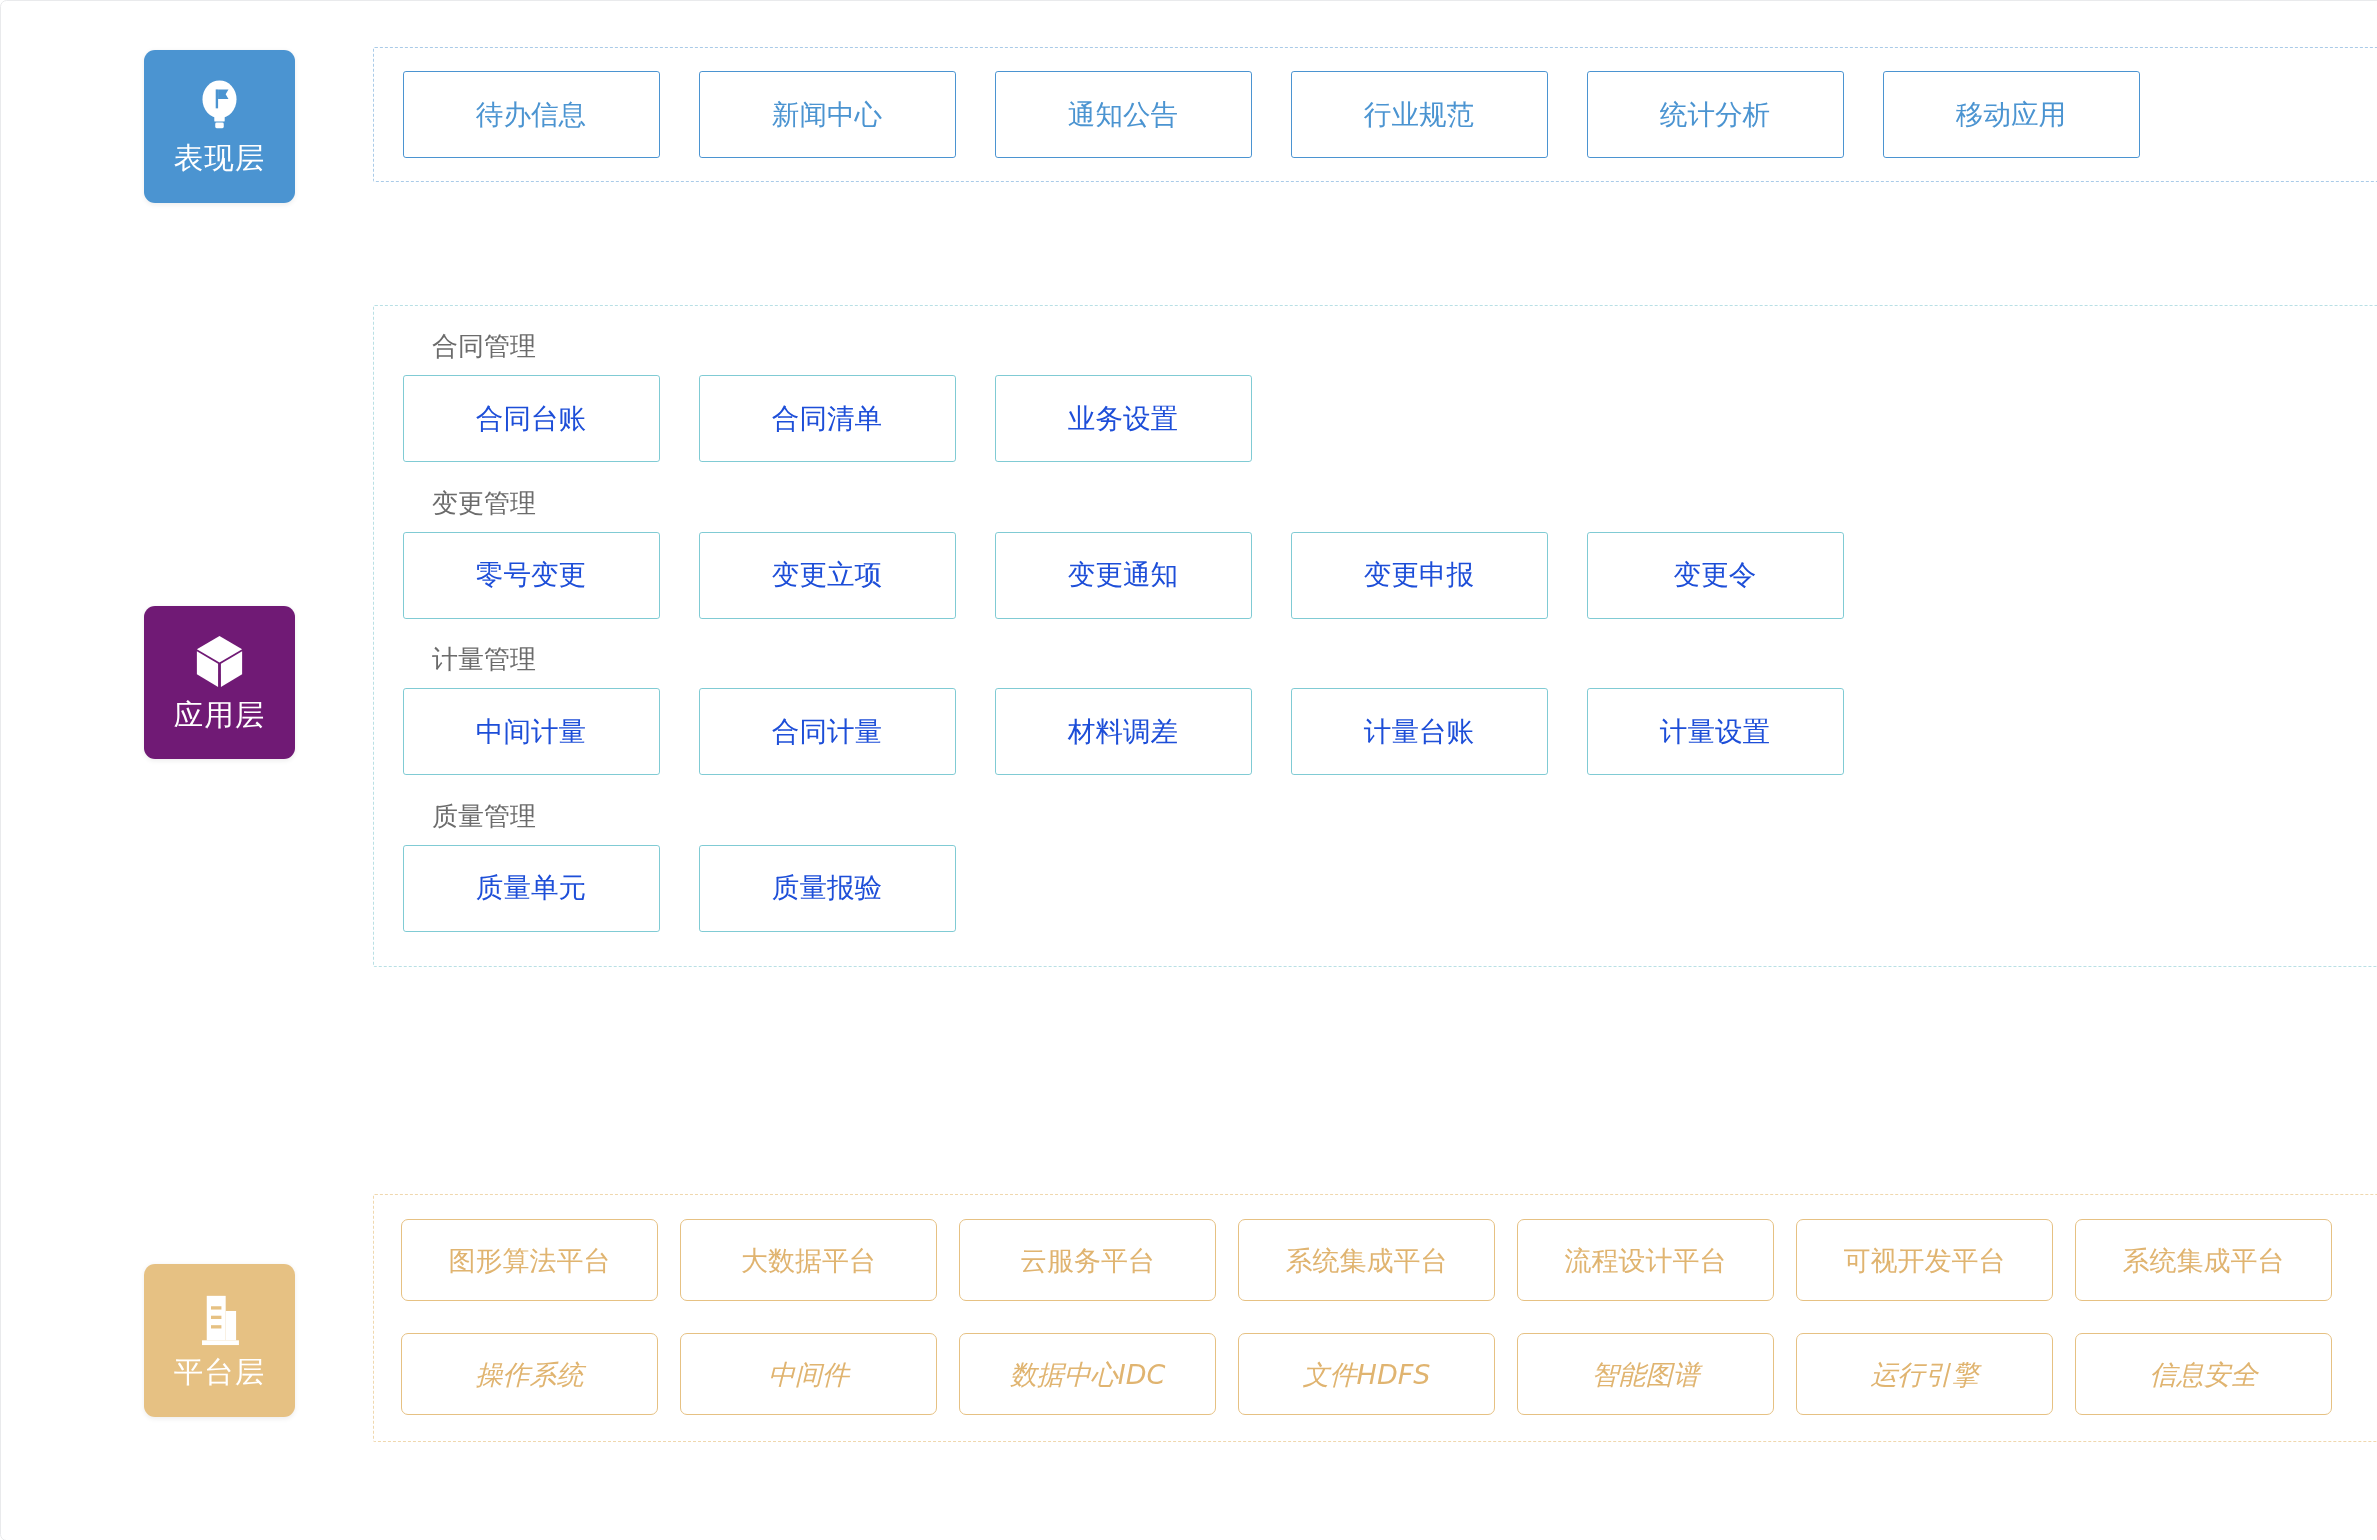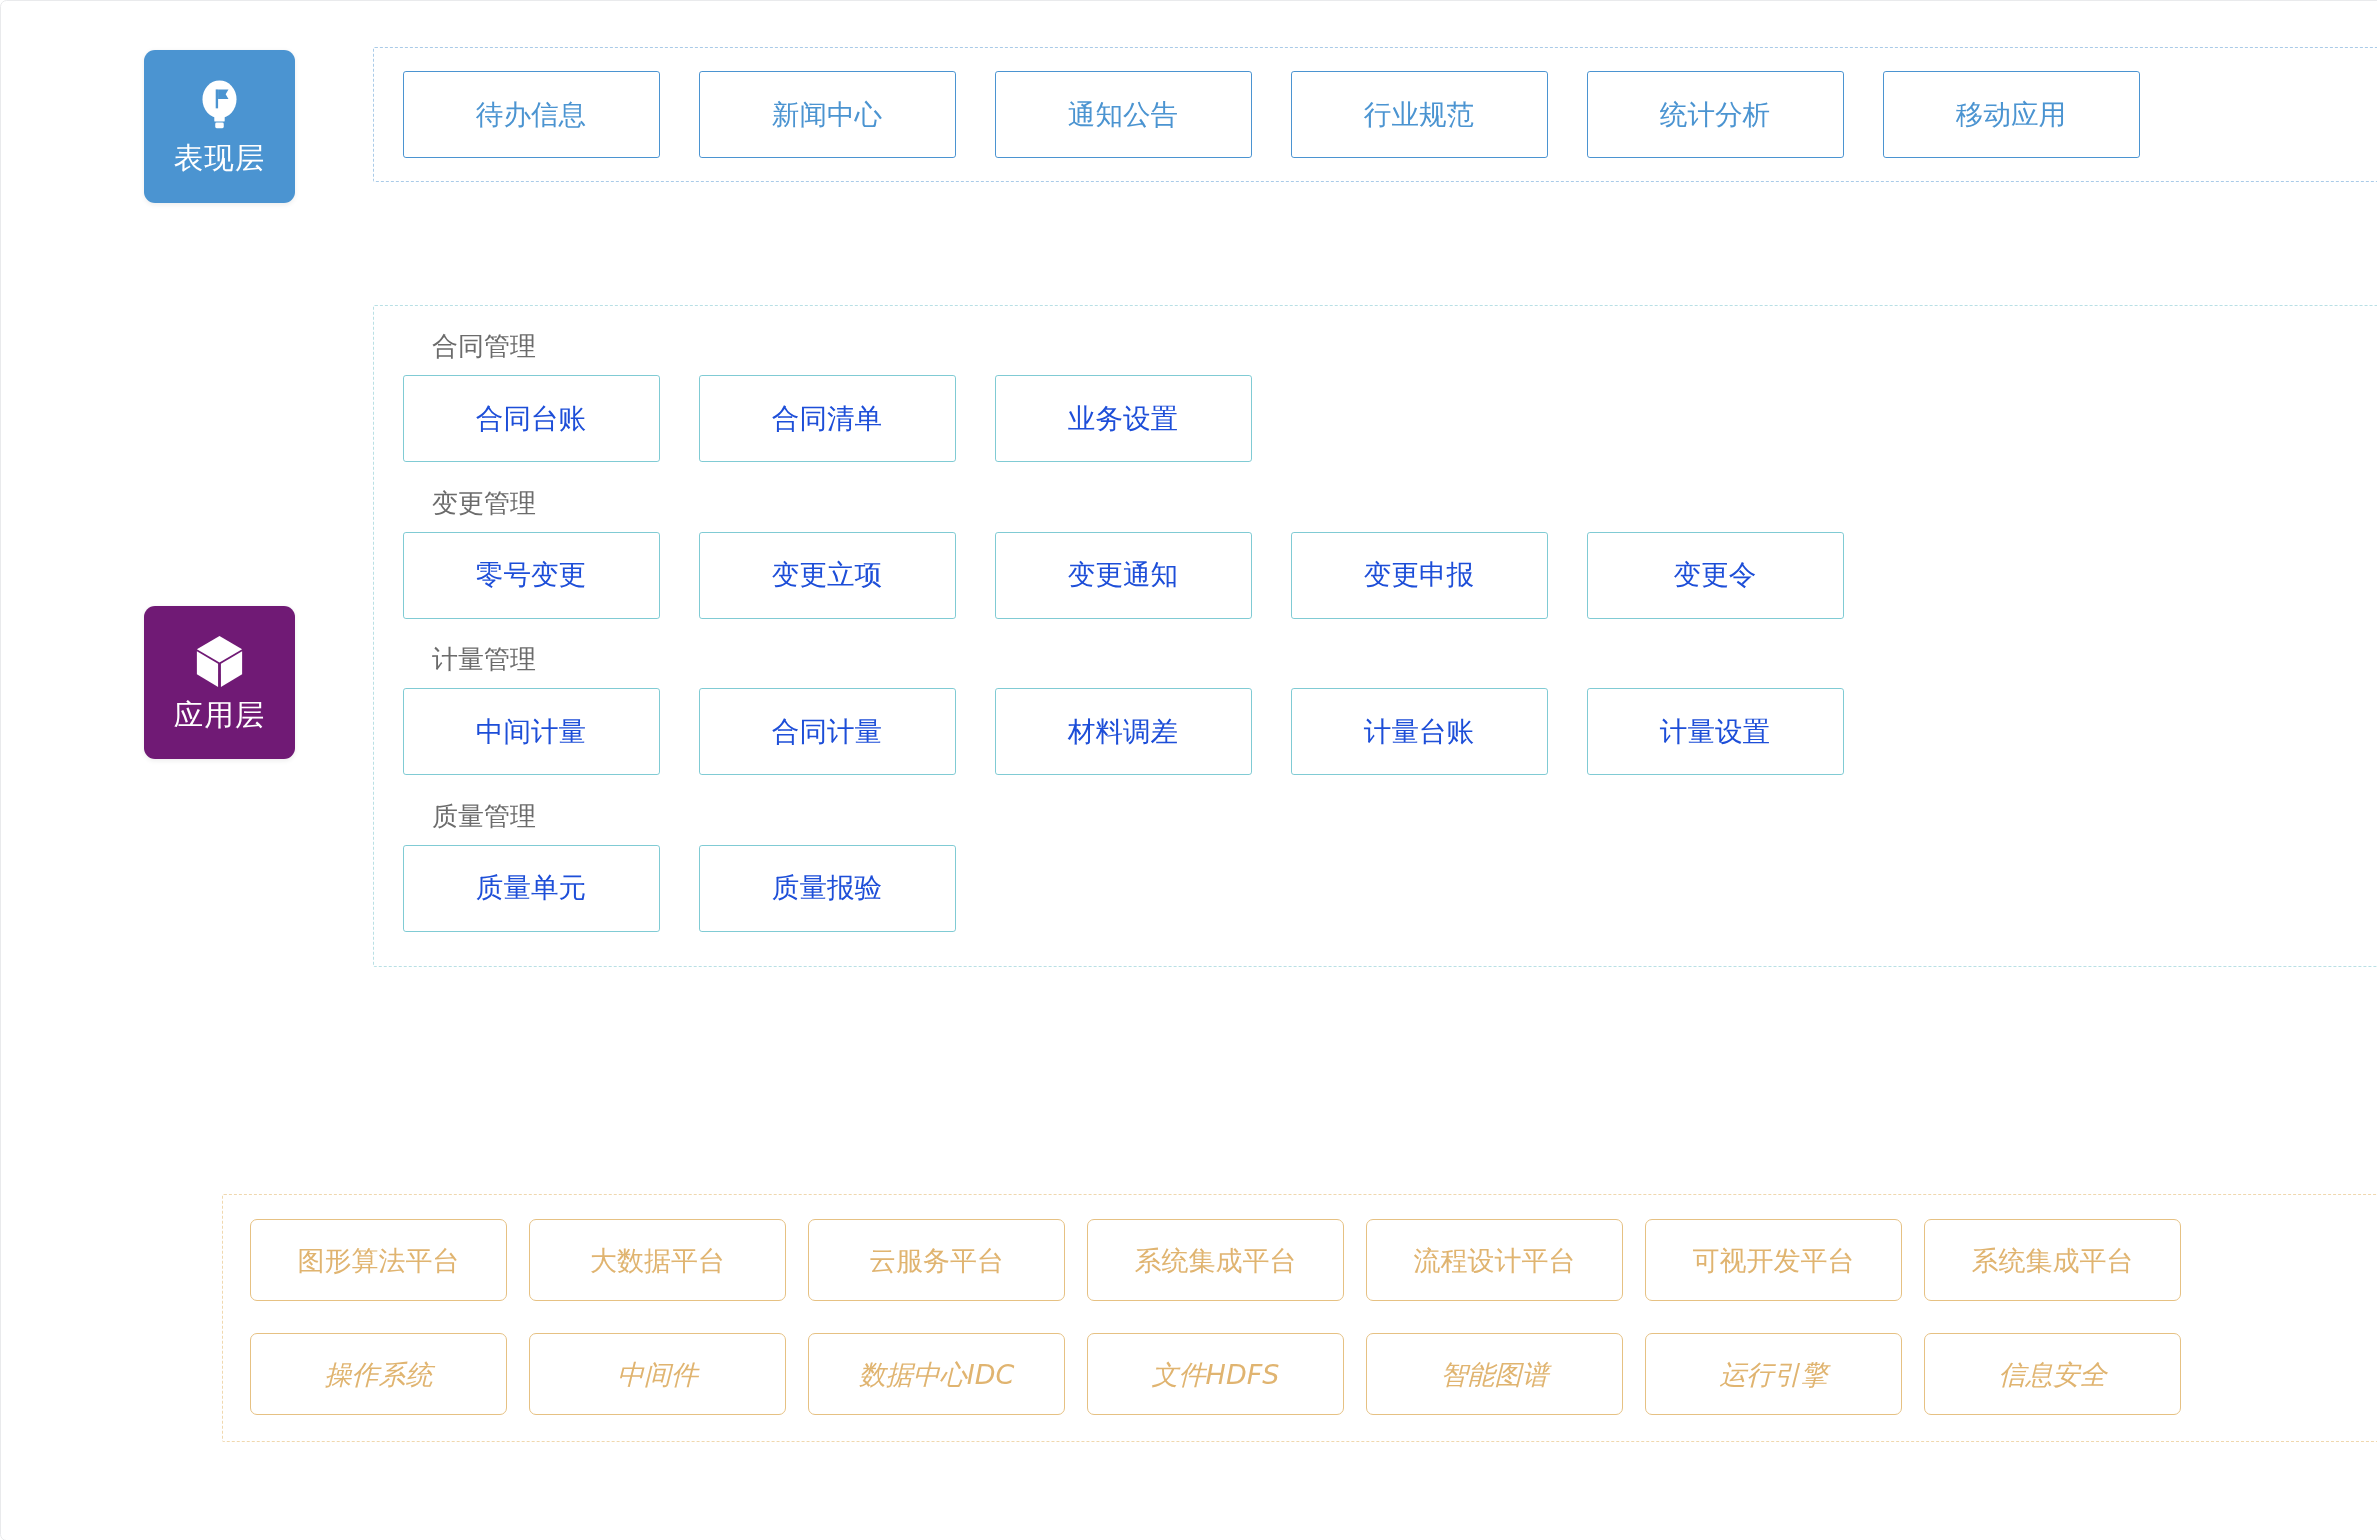--- a/index.html
+++ b/index.html
@@ -255,20 +255,33 @@
             <div class="chip chip-app">质量单元</div>
             <div class="chip chip-app">质量报验</div>
           </div>
         </div>
 
       </div>
     </div>
 
     <div class="layer-row" id="row-platform">
 
+      <div class="layer-tile" id="tile-platform">
+        <span class="tile-icon">
+          <svg width="48" height="53" viewBox="0 0 100 112" xmlns="http://www.w3.org/2000/svg">
+            <rect x="22" y="6" width="40" height="94" fill="#ffffff"></rect>
+            <rect x="62" y="38" width="22" height="62" fill="#ffffff"></rect>
+            <rect x="12" y="100" width="78" height="10" fill="#ffffff"></rect>
+            <rect x="31" y="28" width="22" height="7" fill="#e6c183"></rect>
+            <rect x="31" y="48" width="22" height="7" fill="#e6c183"></rect>
+            <rect x="31" y="68" width="22" height="7" fill="#e6c183"></rect>
+          </svg>
+        </span>
+        <span class="tile-label">平台层</span>
+      </div>
 
       <div class="dashed-box" id="box-platform">
         <div class="chip-row row-1">
           <div class="chip chip-plat">图形算法平台</div>
           <div class="chip chip-plat">大数据平台</div>
           <div class="chip chip-plat">云服务平台</div>
           <div class="chip chip-plat">系统集成平台</div>
           <div class="chip chip-plat">流程设计平台</div>
           <div class="chip chip-plat">可视开发平台</div>
           <div class="chip chip-plat">系统集成平台</div>

